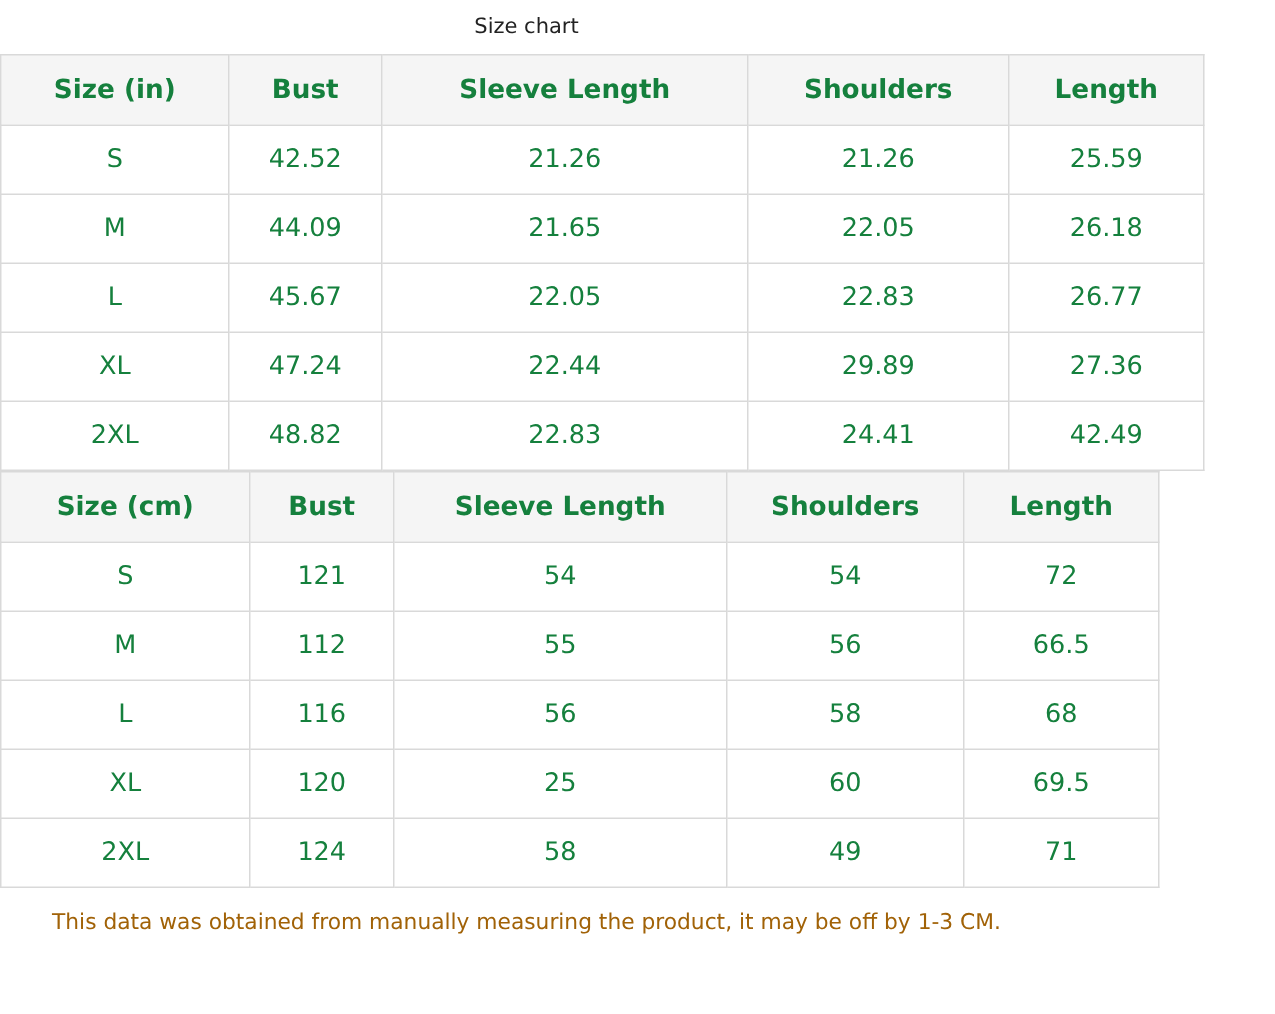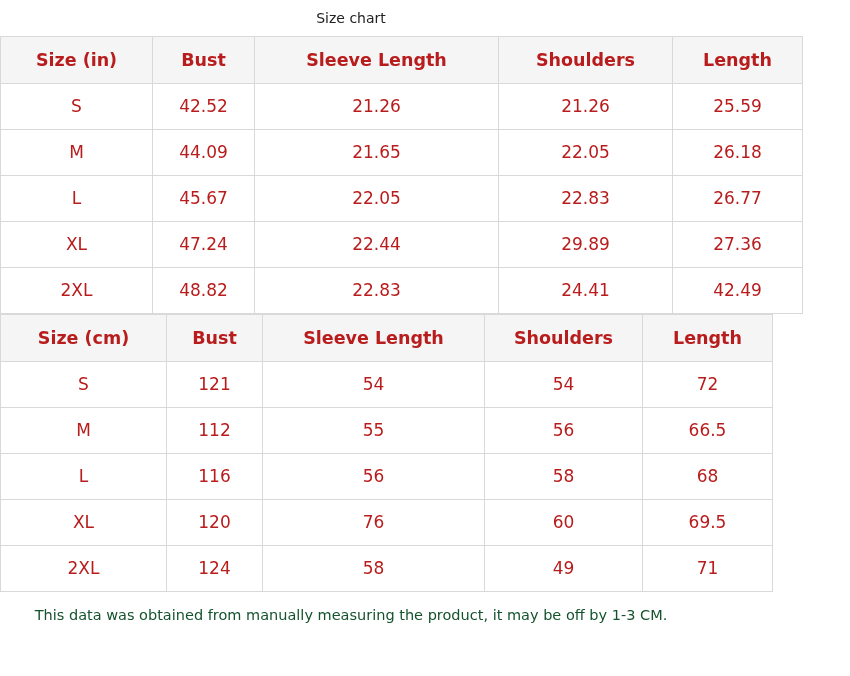--- a/index.html
+++ b/index.html
@@ -34,21 +34,21 @@
     table-layout: fixed;
     margin: 0 auto;
     background: #ffffff;
   }
   table.size-table td,
   table.size-table th {
     border: 1px solid #d9d9d9;
     text-align: center;
     vertical-align: middle;
     font-size: 17px;
-    color: #b91c1c;
+    color: #15803d;
     font-weight: normal;
     padding: 0;
   }
   table.size-table thead th {
     background: #f5f5f5;
     font-weight: bold;
     font-size: 17.5px;
     height: 46px;
   }
   table.size-table tbody td {
@@ -62,21 +62,21 @@
   .t1 col.c3 { width: 174px; }
   .t1 col.c4 { width: 130px; }
   .t2 col.c0 { width: 166px; }
   .t2 col.c1 { width: 96px; }
   .t2 col.c2 { width: 222px; }
   .t2 col.c3 { width: 158px; }
   .t2 col.c4 { width: 130px; }
   .footnote {
     text-align: center;
     font-size: 14.5px;
-    color: #14532d;
+    color: #a16207;
     padding-top: 14px;
     line-height: 1.3;
   }
 </style>
 </head>
 <body>
 
 <div class="page">
 
   <div class="chart-title">Size chart</div>
@@ -172,21 +172,21 @@
       <tr>
         <td>L</td>
         <td>116</td>
         <td>56</td>
         <td>58</td>
         <td>68</td>
       </tr>
       <tr>
         <td>XL</td>
         <td>120</td>
-        <td>76</td>
+        <td>25</td>
         <td>60</td>
         <td>69.5</td>
       </tr>
       <tr>
         <td>2XL</td>
         <td>124</td>
         <td>58</td>
         <td>49</td>
         <td>71</td>
       </tr>

